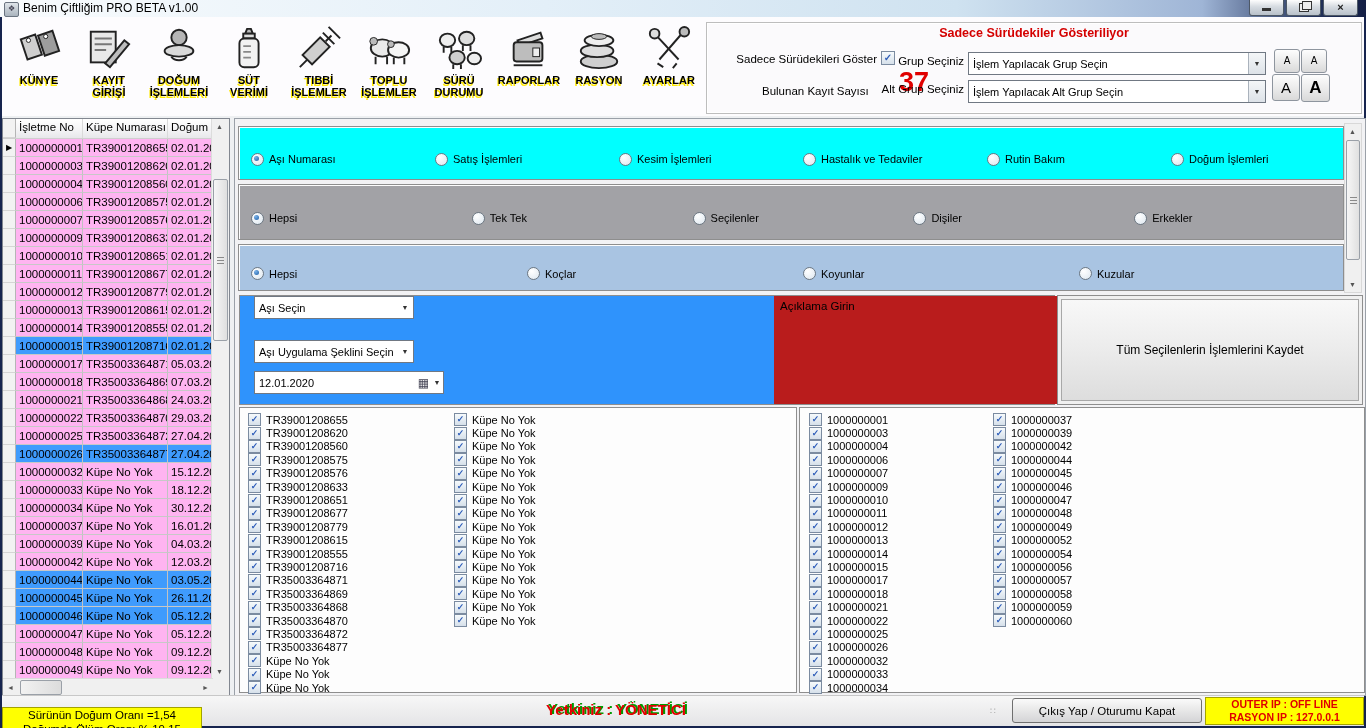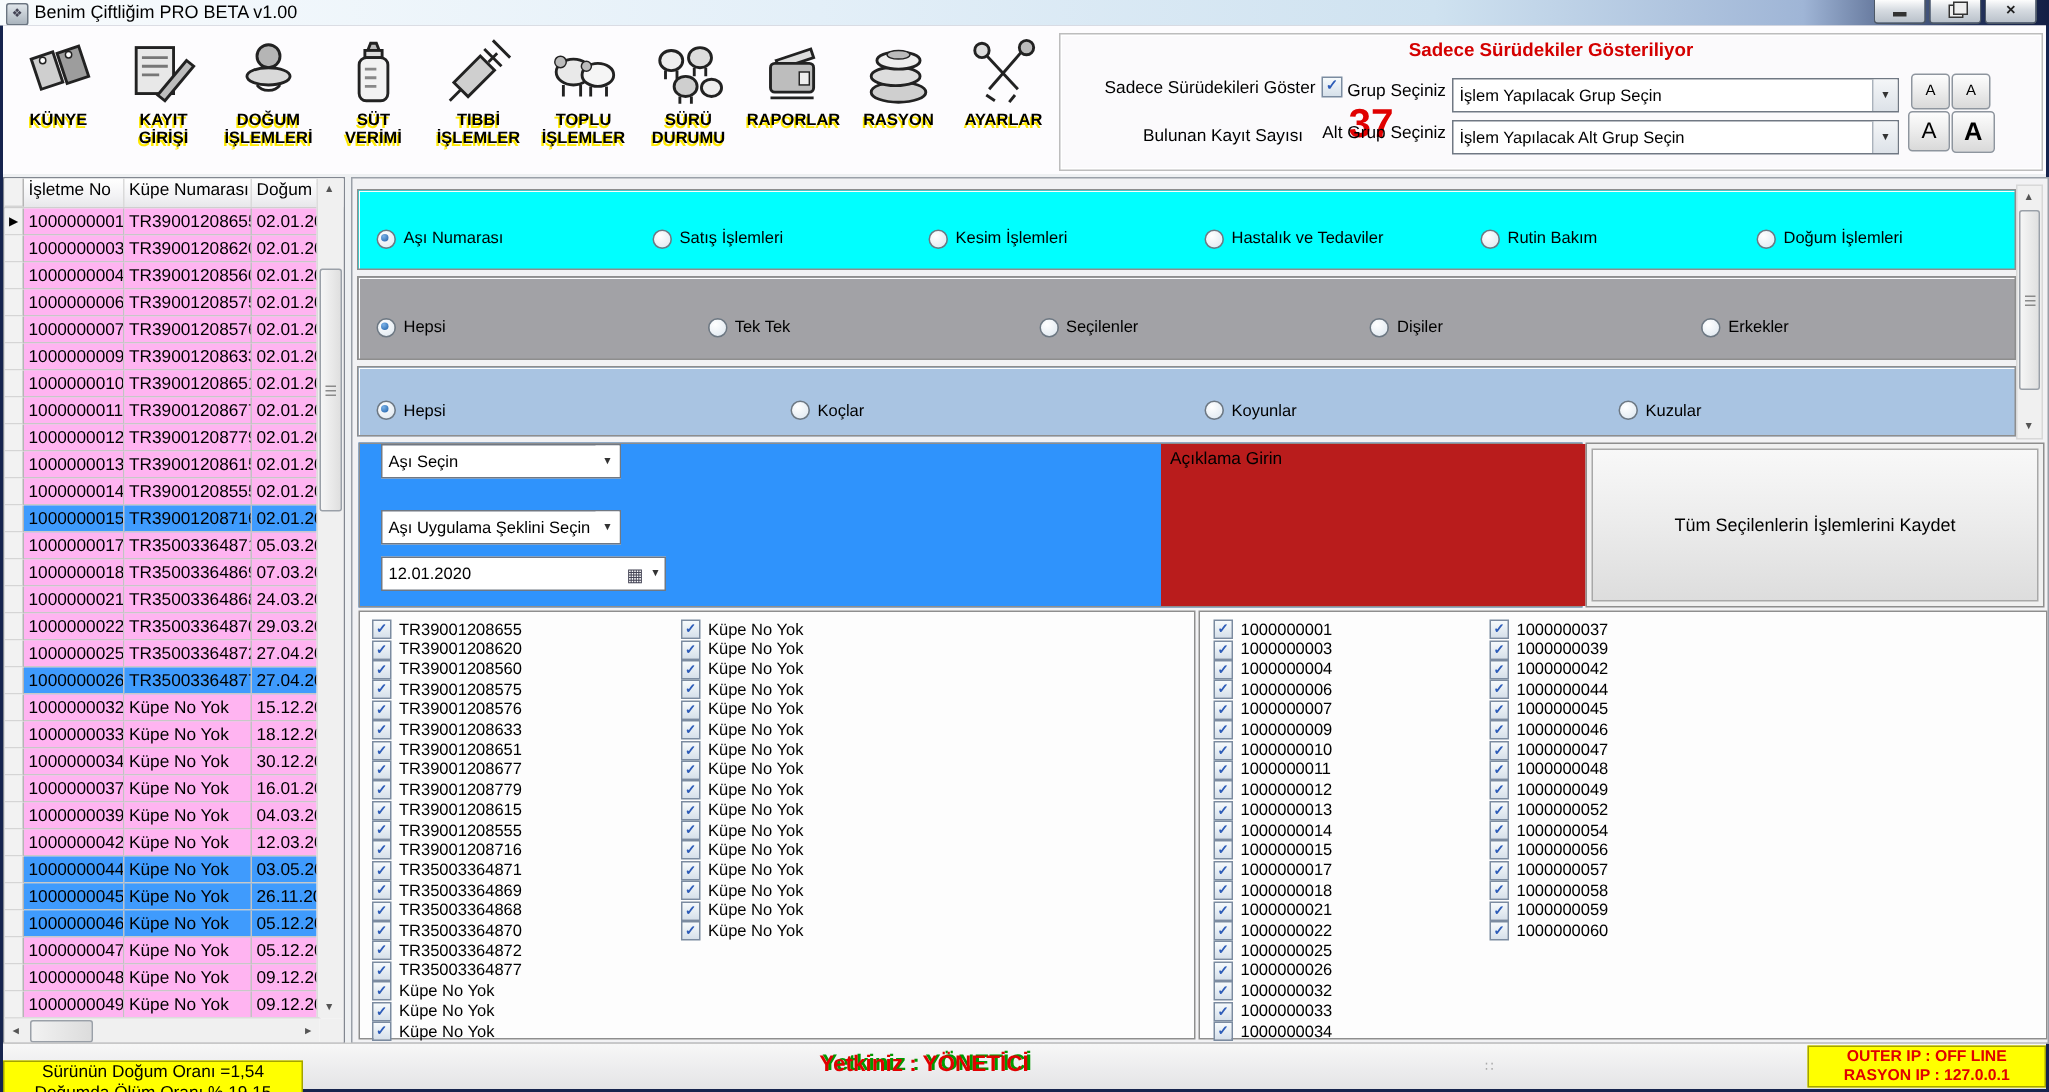--- a/index.html
+++ b/index.html
@@ -889,18 +889,19 @@
     </div>
   </div>
 
   <div class="statusbar">
     <div class="stats-box">
       <div>Sürünün Doğum Oranı =1,54</div>
       <div>Doğumda Ölüm Oranı % 19,15</div>
     </div>
     <div class="authority">Yetkiniz : YÖNETİCİ</div>
     <div class="sizegrip">∷</div>
+    <button class="logout-btn">Çıkış Yap / Oturumu Kapat</button>
     <div class="ip-box">
       <div>OUTER IP : OFF LINE</div>
       <div>RASYON IP : 127.0.0.1</div>
     </div>
   </div>
 </div>
 
 </body></html>

